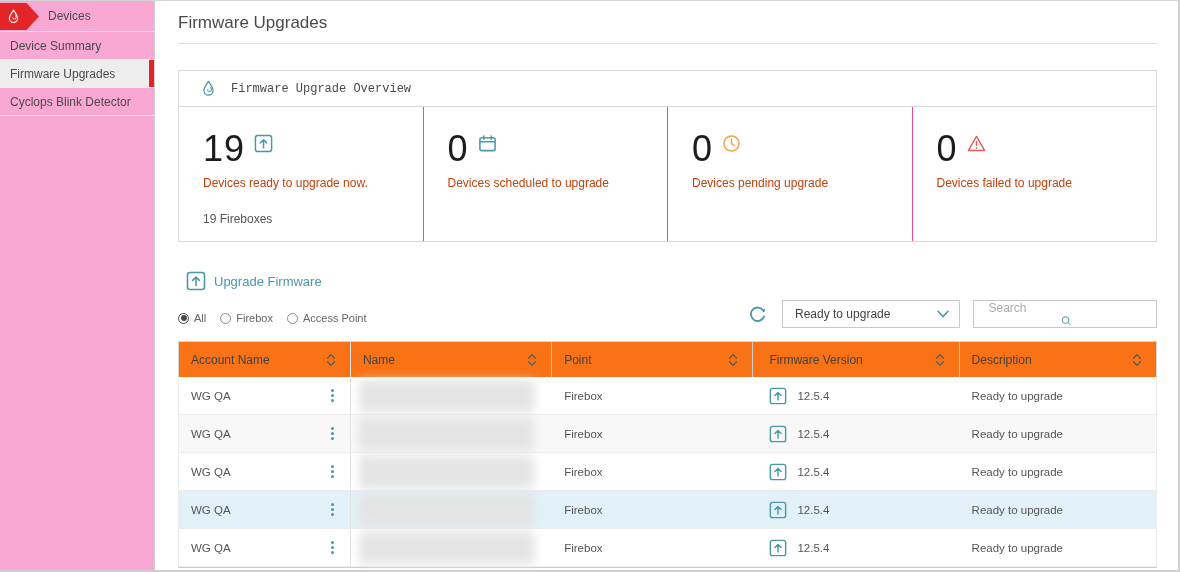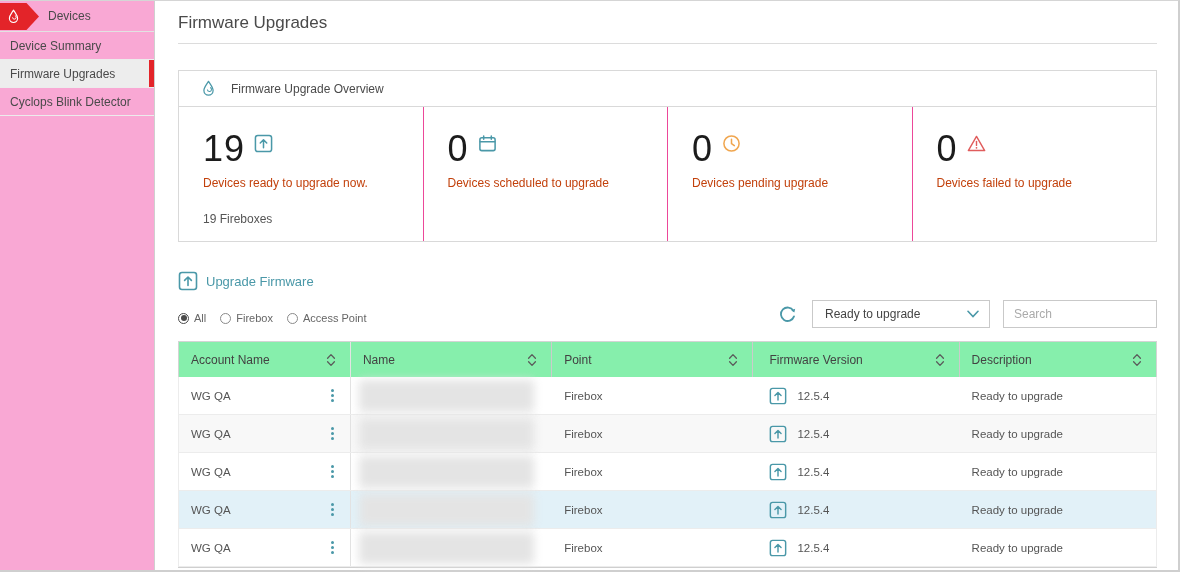--- a/index.html
+++ b/index.html
@@ -22,55 +22,55 @@
   .nav-item.selected { background:#ededed; }
   .nav-item.selected::after { content:""; position:absolute; right:0; top:0; width:5px; height:100%; background:#e32429; }
 
   
   .main { position:absolute; top:0; left:156px; width:1024px; height:100%; padding:12px 23px 0 22px; }
   .page-title { font-size:17px; color:#4a4a4a; padding-bottom:10px; border-bottom:1px solid #dcdcdc; }
 
   
   .card { margin-top:26px; border:1px solid #d9d9d9; }
   .card-header { height:36px; display:flex; align-items:center; padding-left:20px;
-    border-bottom:1px solid #d9d9d9; }
+    border-bottom:1px solid #d9d9d9;font-family:Liberation Mono, monospace; }
   .card-header-title { font-size:12px; margin-left:13px; color:#4a4a4a; }
   .stats { display:flex; }
   .stat { flex:1; padding:24px 20px 0 24px; height:134px; border-right:1px solid #ec4899; }
   .stat:last-child { border-right:none; }
   .stat-top { display:flex; align-items:flex-start; }
   .stat-value { font-size:36px; font-weight:300; color:#1c1c1c; line-height:1; letter-spacing:1px; }
   .stat-top svg { margin:3px 0 0 9px; }
   .stat-label { font-size:12px; color:#c2410c; margin-top:9px; }
   .stat-sublabel { font-size:12px; color:#555; margin-top:22px; }
 
   
-  .upgrade-row { margin-top:29px; display:flex; align-items:center; cursor:pointer; width:max-content; }
+  .upgrade-row { margin-top:29px; display:flex; align-items:center; cursor:pointer; width:max-content;margin-left:8px; }
   .upgrade-link { font-size:13px; color:#4a98a8; margin-left:8px; }
   .filter-row { margin-top:9px; display:flex; align-items:center; }
   .radio-group { display:flex; align-items:center; margin-top:8px; font-size:11px; color:#666; }
   .radio { display:flex; align-items:center; margin-right:14px; cursor:pointer; }
   .radio-circle { width:11px; height:11px; border-radius:50%; border:1px solid #8a8a8a; background:#fff;
     display:inline-flex; align-items:center; justify-content:center; margin-right:5px; }
   .radio.checked .radio-circle { border-color:#4a4a4a; }
   .radio.checked .radio-circle::after { content:""; width:6px; height:6px; border-radius:50%; background:#4a4a4a; }
   .filter-spacer { flex:1; }
   .refresh-btn { cursor:pointer; display:flex; margin-right:14px; }
   .select-box { width:178px; height:28px; border:1px solid #c9c9c9; background:#fff;
     display:flex; align-items:center; padding:0 10px 0 12px; font-size:12px; color:#444; cursor:pointer; }
   .select-box .sel-label { flex:1; }
-  .search-box { width:154px; height:28px; border:1px solid #c9c9c9; background:#fff; margin-left:13px;
-    display:flex; align-items:center; padding:0 8px 0 10px; }
+  .search-box { width:184px; height:28px; border:1px solid #c9c9c9; background:#fff; margin-left:13px;
+    display:flex; align-items:center; padding:0 8px 0 10px;flex-direction:column; }
   .search-box input { flex:1; border:none; outline:none; font-size:12px; color:#444;
     font-family:"Liberation Sans", sans-serif; background:transparent; }
   .search-box input::placeholder { color:#aaa; }
 
   
   .table { margin-top:13px; border-bottom:1px solid #cfcfcf; }
-  .thead { display:flex; height:36px; background:#86efac; border:1px solid #d4d4d4; border-bottom:none; }
+  .thead { display:flex; height:36px; background:#f97316; border:1px solid #d4d4d4; border-bottom:none; }
   .th { display:flex; align-items:center; justify-content:space-between;
     padding:0 14px 0 12px; font-size:12px; color:#424242; border-right:1px solid #cbcbcb; cursor:pointer; }
   .th:last-child { border-right:none; }
   .tbody { border-left:1px solid #ececec; border-right:1px solid #ececec; }
   .tr { display:flex; height:38px; border-bottom:1px solid #ececec; background:#fff; }
   .tr.alt { background:#f8f8f8; }
   .tr.highlight { background:#e2f1f8; }
   .td { display:flex; align-items:center; font-size:11.5px; color:#555; padding:0 10px 0 12px; }
   .col-account { width:17.6%; justify-content:space-between; border-right:1px solid #e3e3e3; }
   .col-name { width:20.6%; }

